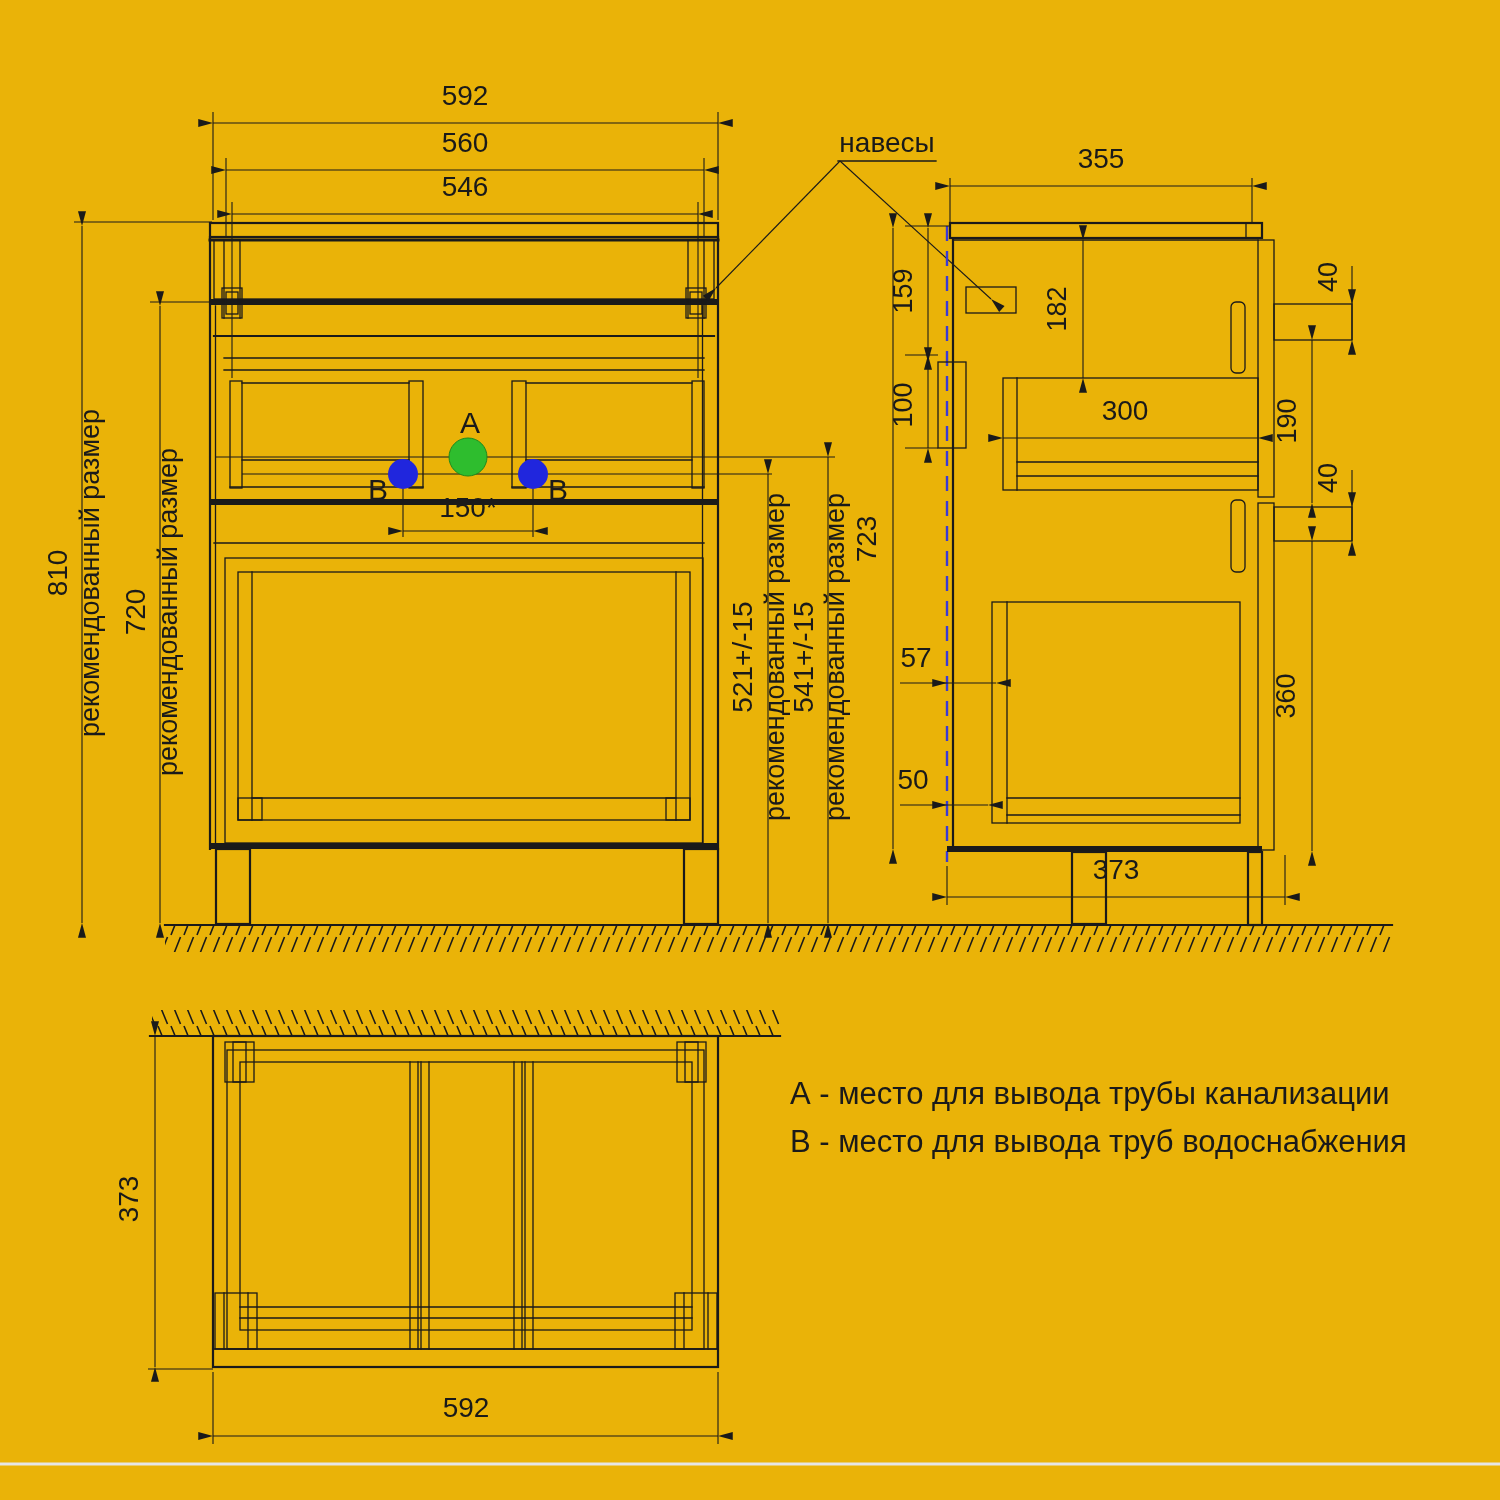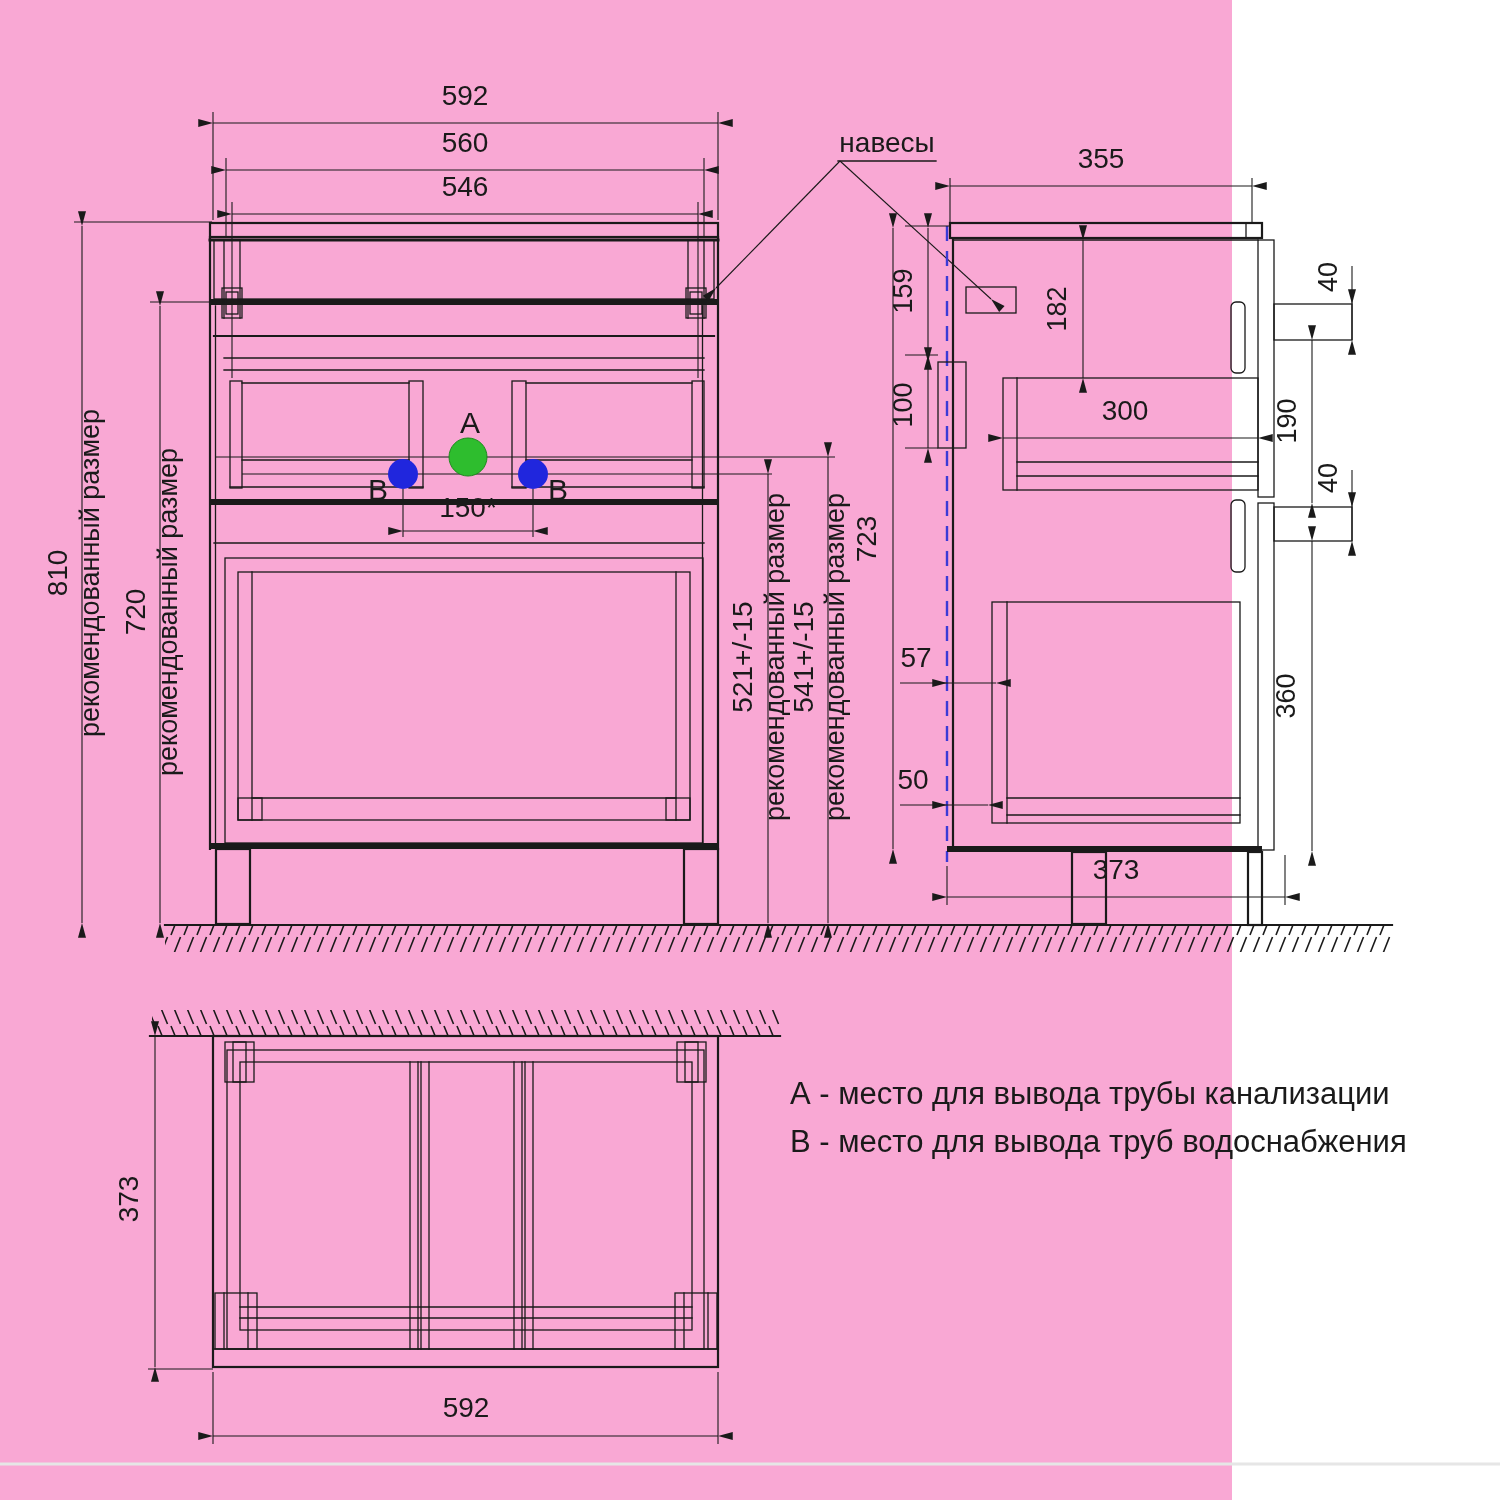--- a/index.html
+++ b/index.html
@@ -1,16 +1,16 @@
 <!DOCTYPE html>
 <html><head>
 <meta charset="utf-8">
 <style>
   html,body{margin:0;padding:0;background:#ffffff;}
-  .page{width:1232px;height:1500px;position:relative;background:#f9a8d4;}
+  .page{width:1500px;height:1500px;position:relative;background:#eab308;}
   svg{display:block;}
   .s1{stroke:#1a1a1a;stroke-width:1.3;fill:none;stroke-linecap:square;}
   .s2{stroke:#1a1a1a;stroke-width:2.2;fill:none;stroke-linecap:square;}
   .s3{stroke:#1a1a1a;stroke-width:3;fill:none;stroke-linecap:square;}
   .thk{stroke:#1a1a1a;stroke-width:6;fill:none;stroke-linecap:butt;}
   .dim{stroke:#1a1a1a;stroke-width:1.1;fill:none;}
   .axis{stroke:#3a3ad6;stroke-width:2.4;fill:none;stroke-dasharray:15 10;}
   .sep{stroke:#e6e6e6;stroke-width:3;}
   text{font-family:"Liberation Sans", sans-serif;font-size:28px;fill:#1a1a1a;}
   .t27{font-size:27px;}

